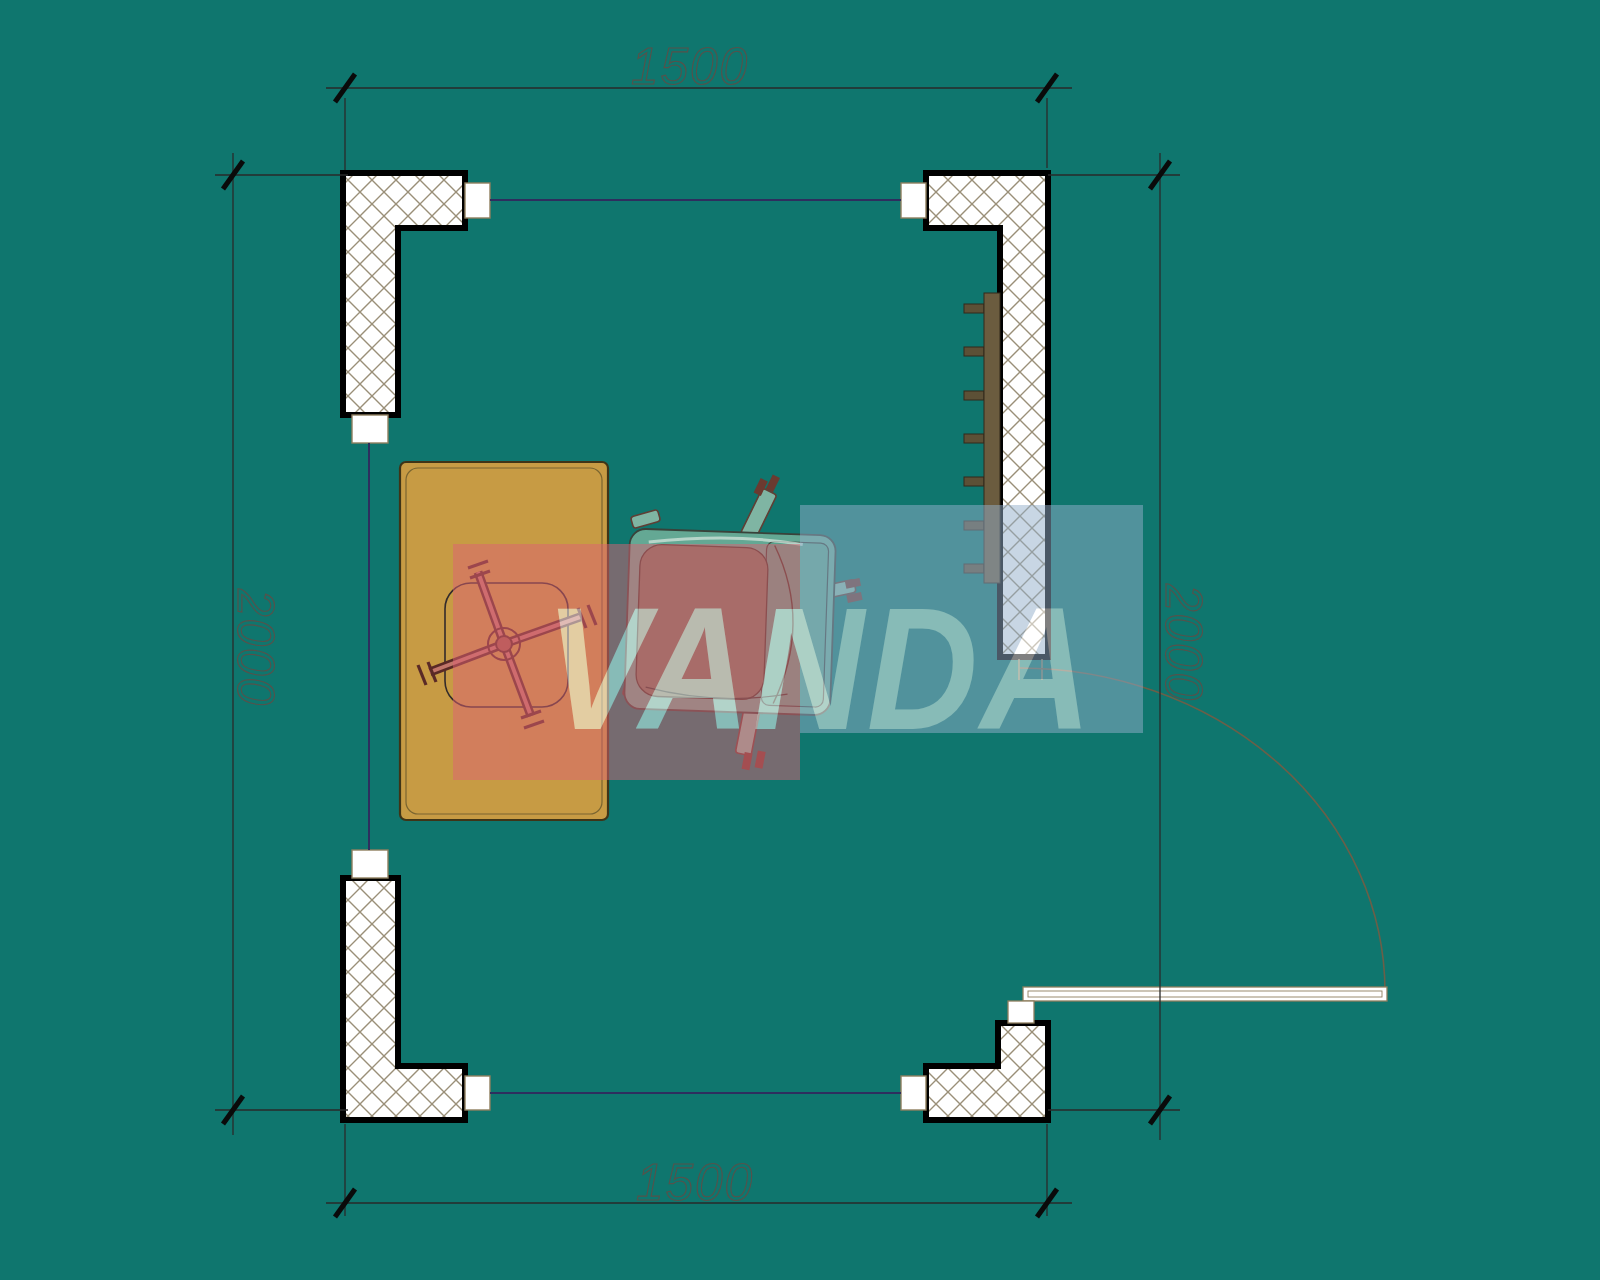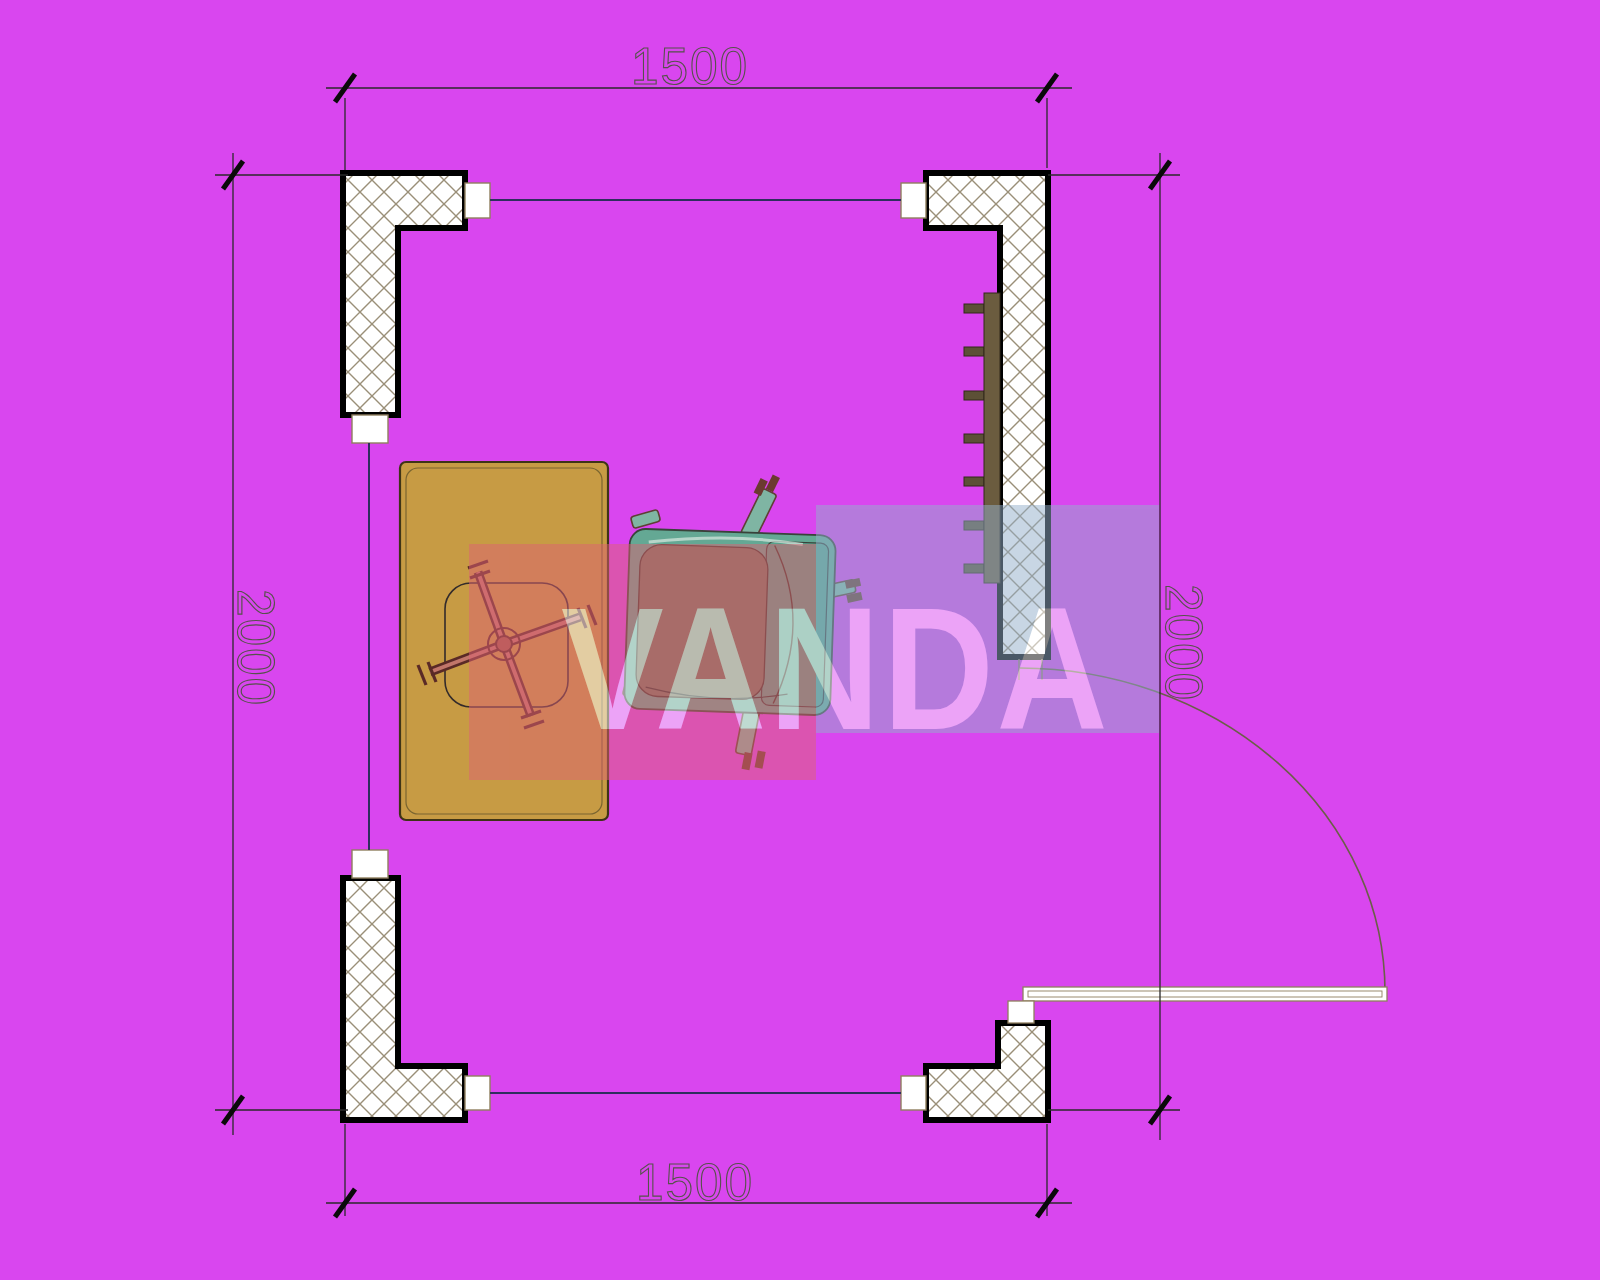--- a/index.html
+++ b/index.html
@@ -1,22 +1,22 @@
 <!DOCTYPE html>
 <html><head>
 <meta charset="utf-8">
 <style>
   html,body{margin:0;padding:0;background:#ffffff;}
-  .stage{position:relative;width:1600px;height:1280px;background:#d946ef;overflow:hidden;
-         font-family:"Liberation Sans",sans-serif;}
+  .stage{position:relative;width:1600px;height:1280px;background:#0f766e;overflow:hidden;
+         font-family:"Liberation Sans",sans-serif;font-style:italic;}
   .stage svg{position:absolute;left:0;top:0;}
   .dimtext{font-family:"Liberation Sans",sans-serif;font-size:52px;letter-spacing:2px;
            fill:none;stroke:#56524b;stroke-width:1.15;}
   
-  .watermark{position:absolute;left:16px;top:0;width:1292px;height:1280px;opacity:0.5;pointer-events:none;}
+  .watermark{position:absolute;left:0;top:0;width:1292px;height:1280px;opacity:0.5;pointer-events:none;}
   .wm-block{position:absolute;}
   .wm-red{left:453px;top:544px;width:347px;height:236px;background:#dd6273;}
   .wm-blue{left:800px;top:505px;width:343px;height:228px;background:#93afcb;}
   .wm-text{position:absolute;left:545px;top:581px;color:#ffffff;font-weight:bold;
            font-size:175px;line-height:1;letter-spacing:3px;white-space:nowrap;
            transform:scaleX(0.88);transform-origin:left top;
            font-family:"Liberation Sans",sans-serif;}
 </style>
 </head>
 <body>

